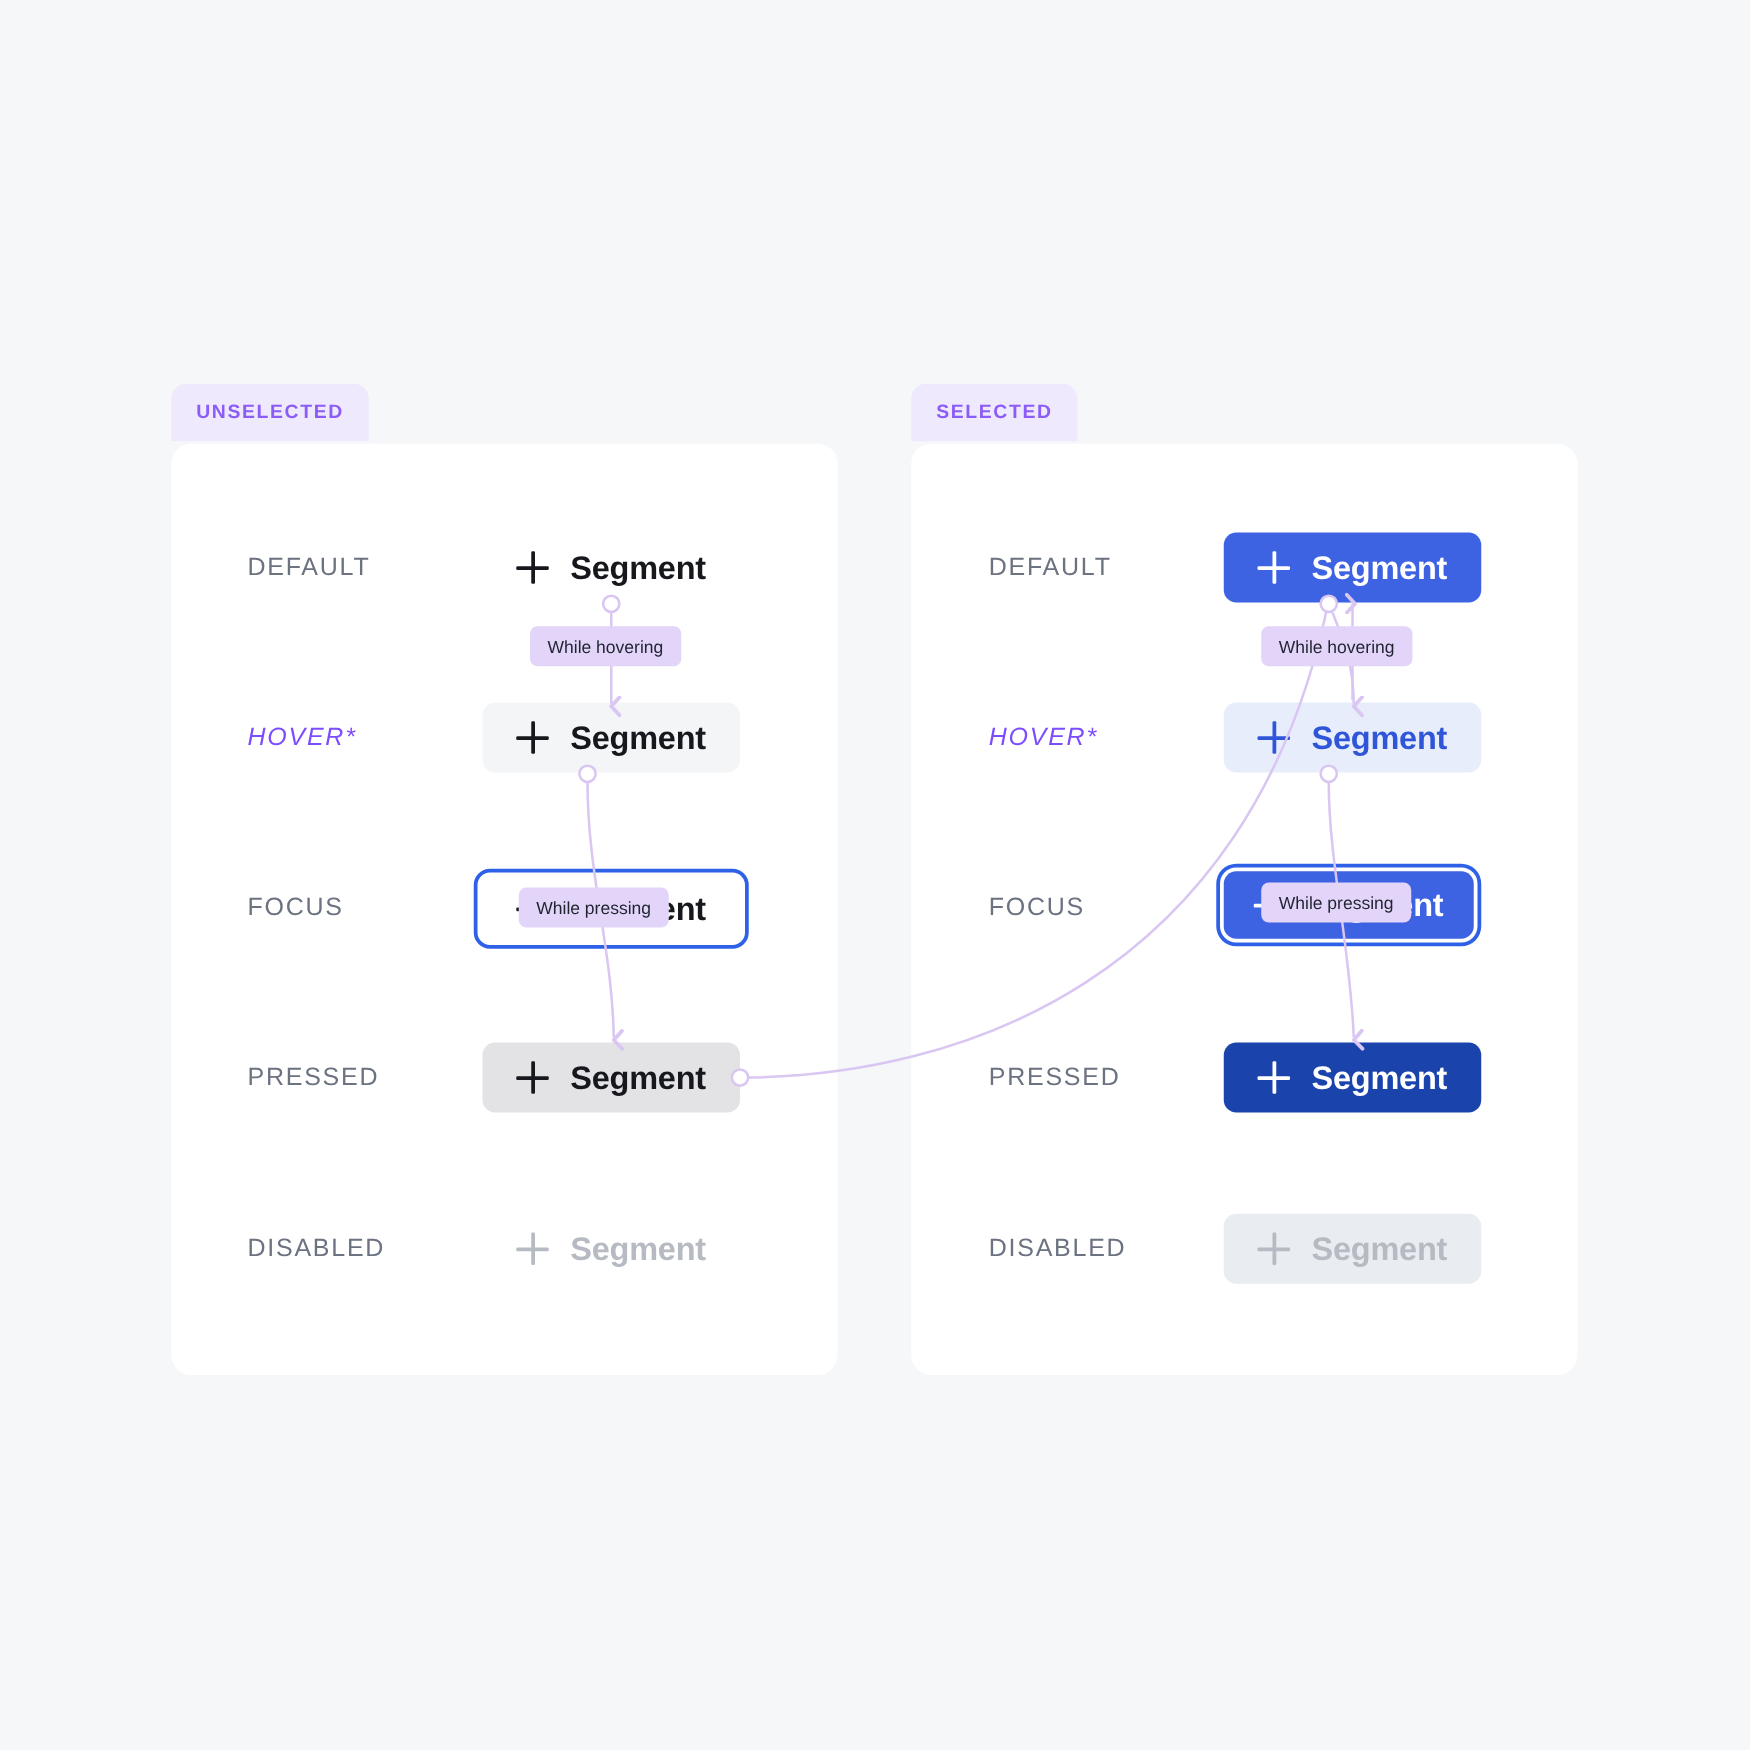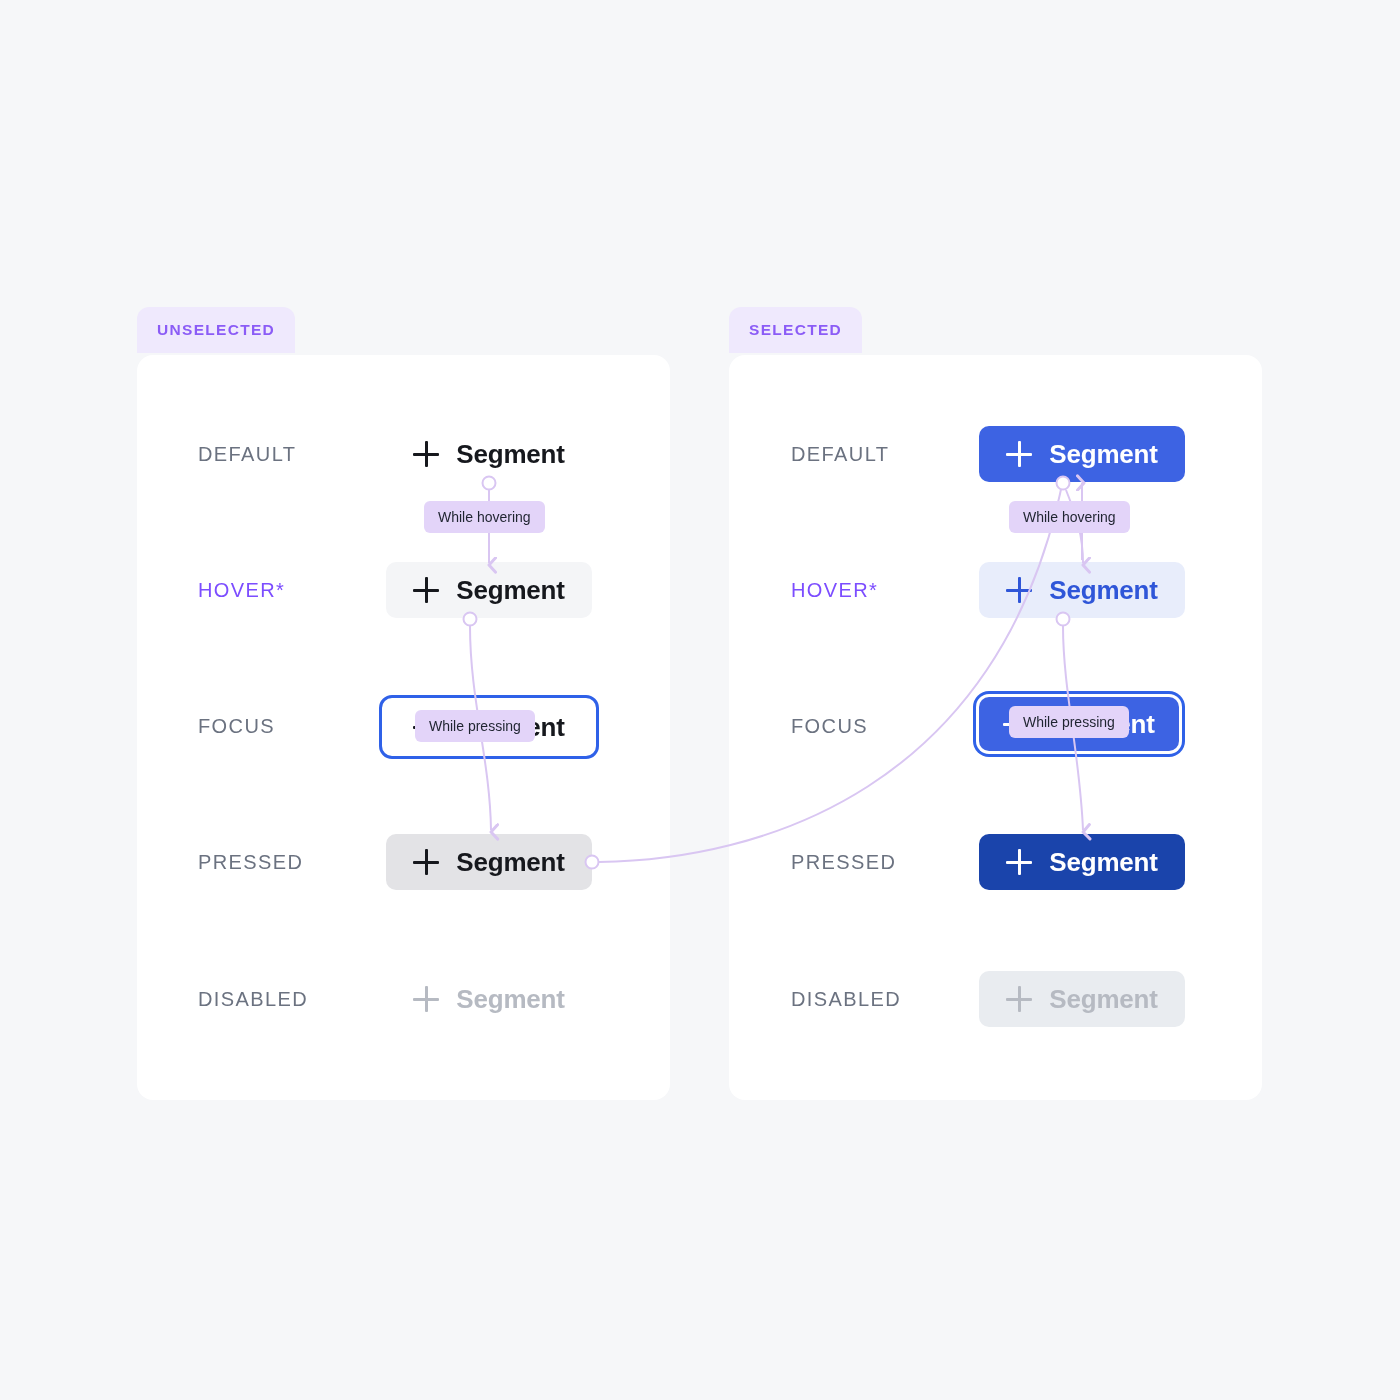--- a/index.html
+++ b/index.html
@@ -51,21 +51,21 @@
   }
 
   
   .row-label {
     position: absolute;
     font-size: 20px;
     letter-spacing: 1.4px;
     color: #6b7280;
     white-space: nowrap;
   }
-  .row-label.accent { color: #7c4dff; }
+  .row-label.accent { color: #7c4dff; font-style: italic; }
 
   
   .seg {
     position: absolute;
     display: flex;
     align-items: center;
     justify-content: center;
     gap: 17px;
     box-sizing: border-box;
     border-radius: 10px;

